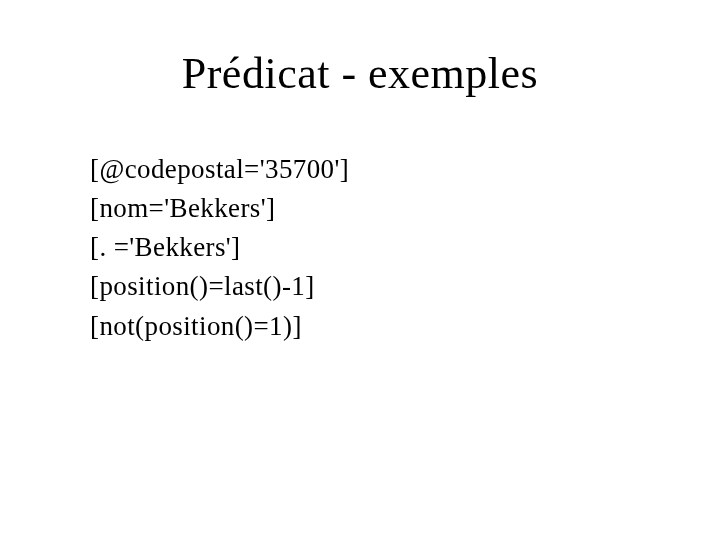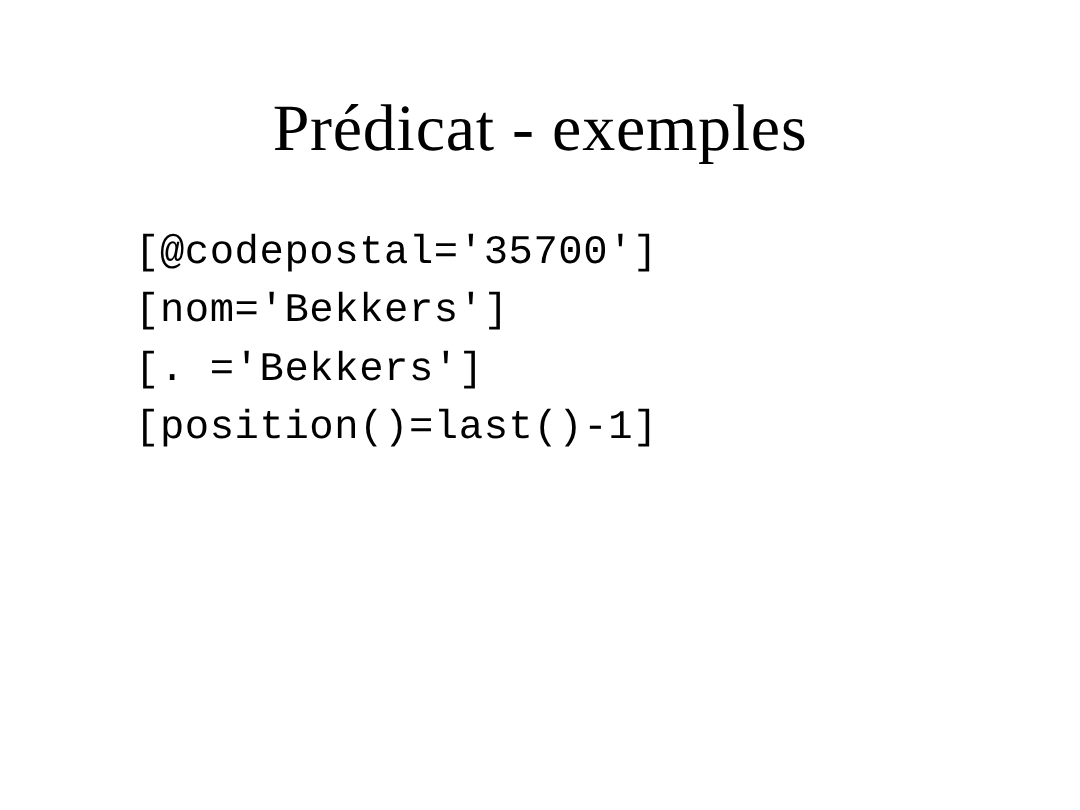--- a/index.html
+++ b/index.html
@@ -19,40 +19,40 @@
   }
   .title {
     position: absolute;
     top: 48px;
     left: 0;
     width: 100%;
     text-align: center;
     font-size: 44px;
     font-weight: normal;
     letter-spacing: 0.5px;
-    margin-top: 12px;
   }
   .body {
     position: absolute;
     top: 150px;
     left: 90px;
     right: 60px;
   }
   .code-line {
-    font-family: Liberation Mono, monospace;
+    font-family: Liberation Serif, serif;
     font-size: 27px;
     line-height: 1.45;
     white-space: pre;
     letter-spacing: 0.4px;
   }
 </style>
 </head>
 <body>
 
 <div class="slide">
   <div class="title">Prédicat - exemples</div>
   <div class="body">
     <div class="code-line">[@codepostal='35700']</div>
     <div class="code-line">[nom='Bekkers']</div>
     <div class="code-line">[. ='Bekkers']</div>
     <div class="code-line">[position()=last()-1]</div>
+    <div class="code-line">[not(position()=1)]</div>
   </div>
 </div>
 
 </body></html>

